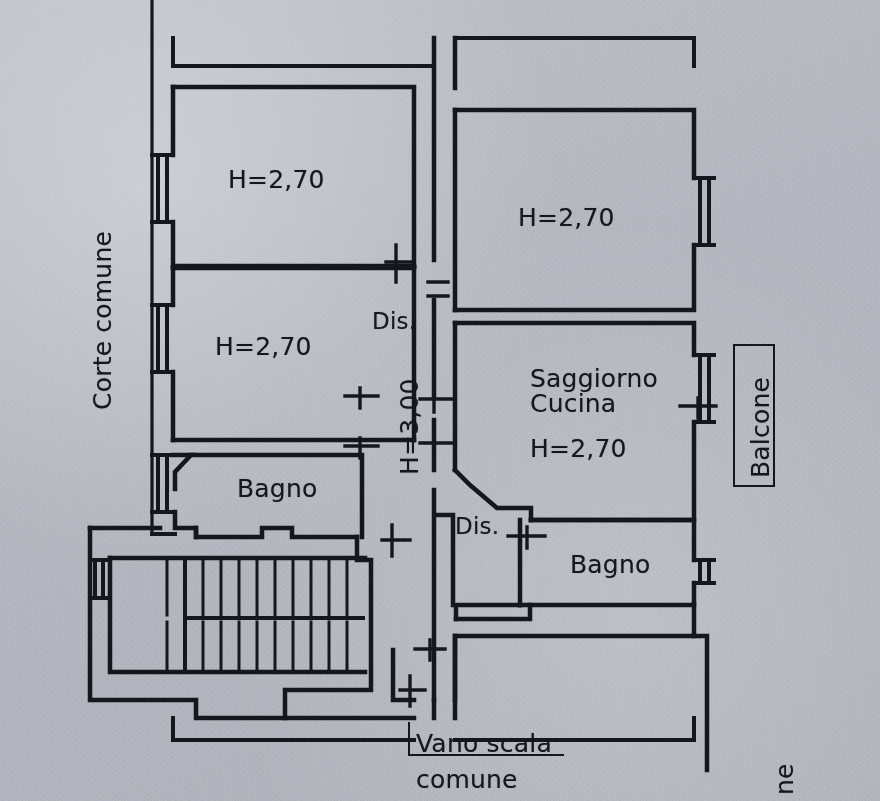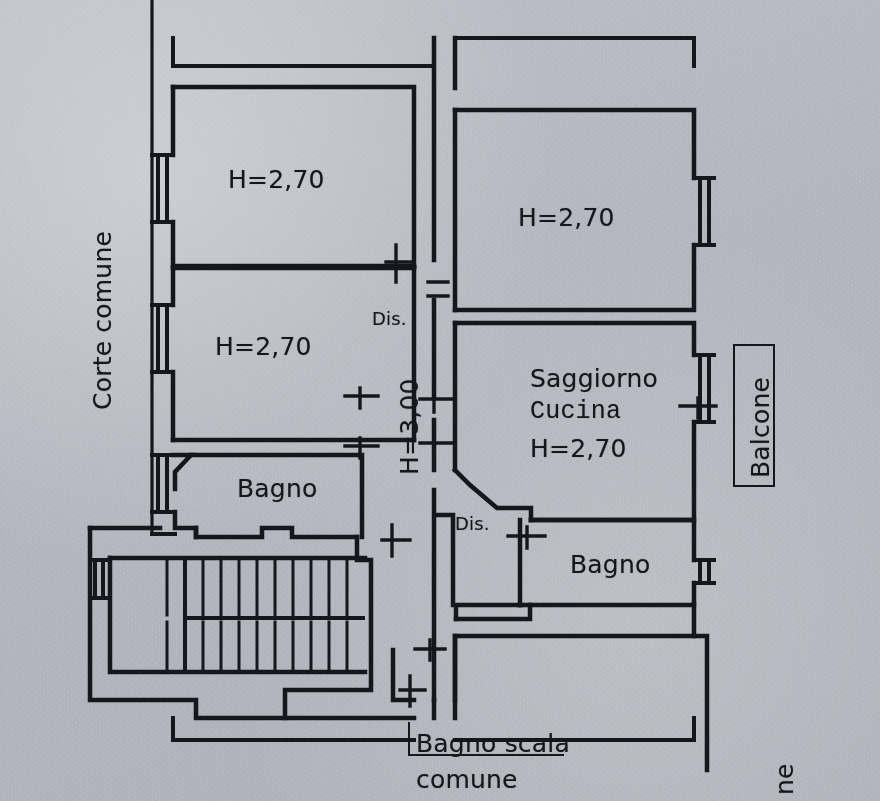--- a/index.html
+++ b/index.html
@@ -29,21 +29,21 @@
 
   .lbl{
     position:absolute;
     color:#14171c;
     font-family:"DejaVu Sans","Liberation Sans",sans-serif;
     white-space:pre;
     letter-spacing:.2px;
     text-shadow:0 0 1px rgba(30,34,40,.35);
   }
   .rm{font-size:25px;}
-  .sm{font-size:18px;}
+  .sm{font-size:23px;}
   .vert{transform-origin:0 0;}
   .boxed{
     position:absolute;
     border:2px solid #14171c;
     box-sizing:border-box;
   }
   .lbox{
     position:absolute;border-left:2.5px solid #14171c;border-bottom:2.5px solid #14171c;
     box-sizing:border-box;
   }
@@ -213,30 +213,30 @@
   </svg>
 
   <div class="lbl rm vert" style="left:88px; top:410px; transform:rotate(-90deg);">Corte comune</div>
 
   <div class="boxed" style="left:733px; top:344px; width:42px; height:143px;"></div>
   <div class="lbl rm vert" style="left:746px; top:478px; transform:rotate(-90deg);">Balcone</div>
 
   <div class="lbl rm vert" style="left:770px; top:795px; transform:rotate(-90deg);">ne</div>
 
   <div class="lbox" style="left:408px; top:722px; width:156px; height:34px;"></div>
-  <div class="lbl rm" style="left:416px; top:729px;">Bagno scala</div>
+  <div class="lbl rm" style="left:416px; top:729px;">Vano scala</div>
   <div class="lbl rm" style="left:416px; top:765px;text-align:right;">comune</div>
 
   <div id="room-labels">
       <div class="lbl rm" style="left: 228px; top: 165px;">H=2,70</div>
       <div class="lbl rm" style="left: 518px; top: 203px;">H=2,70</div>
       <div class="lbl rm" style="left: 215px; top: 332px;">H=2,70</div>
       <div class="lbl sm" style="left: 372px; top: 308px;">Dis.</div>
       <div class="lbl rm" style="left: 395px; top: 475px; transform-origin: 0px 0px; transform: rotate(-90deg);">H=3,00</div>
       <div class="lbl rm" style="left: 530px; top: 364px;">Saggiorno</div>
-      <div class="lbl rm" style="left: 530px; top: 397px; font-family: Liberation Mono, monospace;">Cucina</div>
+      <div class="lbl rm" style="left: 530px; top: 389px;">Cucina</div>
       <div class="lbl rm" style="left: 530px; top: 434px;">H=2,70</div>
       <div class="lbl rm" style="left: 237px; top: 474px;">Bagno</div>
       <div class="lbl sm" style="left: 455px; top: 513px;">Dis.</div>
       <div class="lbl rm" style="left: 570px; top: 550px;">Bagno</div>
     </div>
 
 </div>
 
 </body></html>

